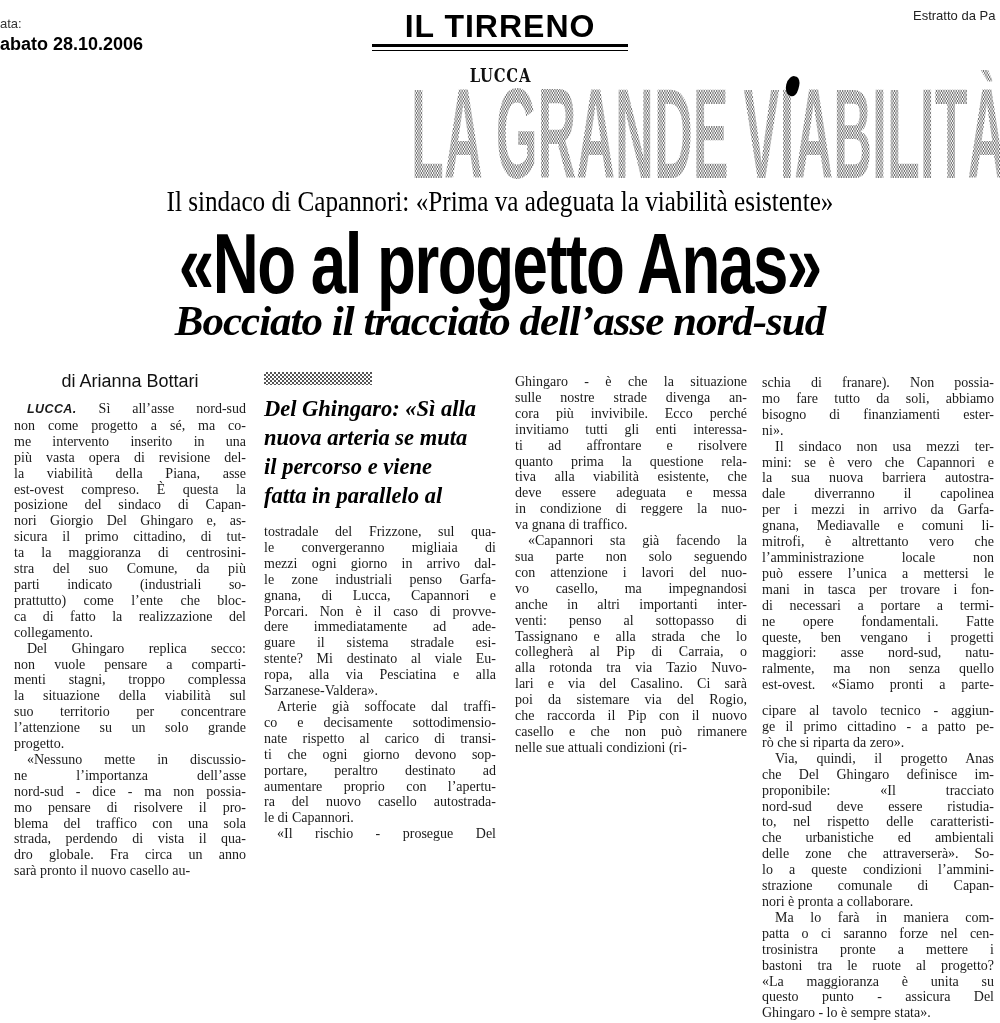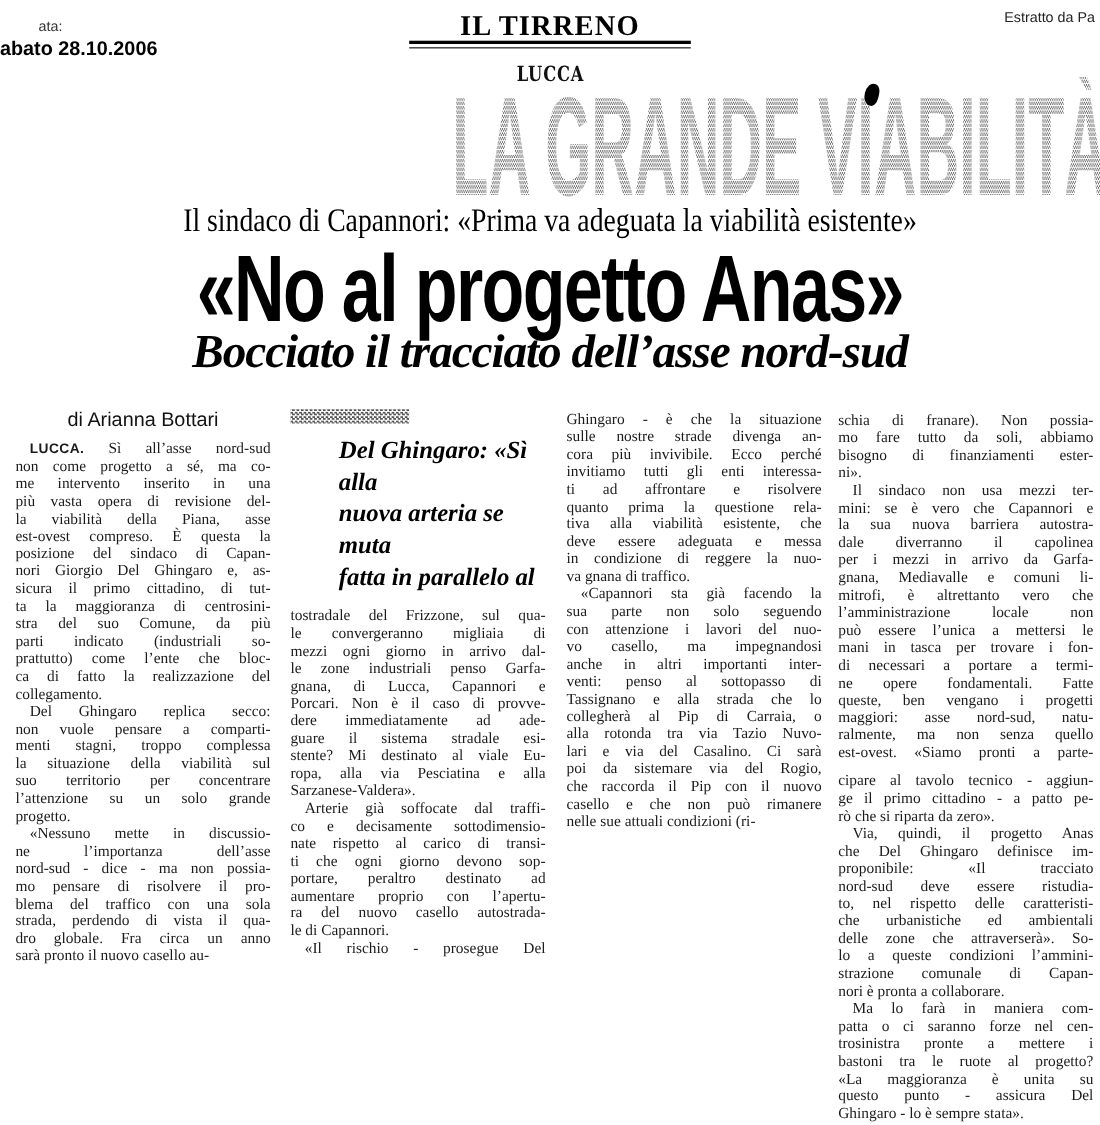--- a/index.html
+++ b/index.html
@@ -1,27 +1,27 @@
 <!DOCTYPE html>
 <html lang="it"><head>
 <meta charset="utf-8">
 <style>
   html,body{margin:0;padding:0;background:#fff;}
   body{width:1000px;height:1023px;position:relative;overflow:hidden;
        font-family:"Liberation Serif",serif;color:#111;}
   .abs{position:absolute;}
 
   
-  .date-label{left:0;top:16px;font:13px "Liberation Sans",sans-serif;color:#333;margin-left:35px;}
+  .date-label{left:0;top:16px;font:13px "Liberation Sans",sans-serif;color:#333;}
   .date-value{left:0;top:34px;font:bold 18px "Liberation Sans",sans-serif;color:#000;}
   .extract{left:913px;top:8px;font:13px "Liberation Sans",sans-serif;white-space:nowrap;color:#222;}
 
   .masthead{top:10px;left:0;width:100%;text-align:center;}
-  .masthead-title{display:inline-block;font-family:Liberation Serif, serif;font-weight:bold;
-                  font-size:26px;line-height:1.05;letter-spacing:1px;color:#000;}
+  .masthead-title{display:inline-block;font-family:Liberation Sans, sans-serif;font-weight:bold;
+                  font-size:32px;line-height:1.05;letter-spacing:1px;color:#000;}
   .masthead-rules{width:256px;margin:0 auto;border-top:3px solid #000;border-bottom:1px solid #000;height:3px;}
   .masthead-edition{margin-top:15px;}
   .masthead-edition span{display:inline-block;font-family:"DejaVu Serif",serif;font-weight:bold;
                   font-size:19px;line-height:1;letter-spacing:1px;transform:scaleX(.78);transform-origin:50% 0;}
 
   
   .banner{top:70px;left:0;width:100%;text-align:center;}
   .banner span{display:inline-block;font-family:"Liberation Sans",sans-serif;font-weight:bold;
                font-size:128px;line-height:1;letter-spacing:0;transform:scaleX(.42);transform-origin:50% 50%;
                background:repeating-conic-gradient(#6e6e6e 0% 25%,#ffffff 0% 50%) 0 0/4px 4px;
@@ -49,26 +49,26 @@
   .col{width:232px;font-size:14px;line-height:15.9px;color:#1a1a1a;}
   .col1{left:14px;top:401px;}
   .col2{left:264px;top:372px;}
   .col3{left:515px;top:374px;}
   .col4{left:762px;top:375px;}
 
   .line{text-align:justify;text-align-last:justify;}
   .line.end{text-align-last:auto;}
   .line.ind{text-indent:13px;}
   .line.gap{height:10px;}
-  .lead{font-family:"Liberation Sans",sans-serif;font-weight:bold;font-size:12.5px;letter-spacing:.4px;}
+  .lead{font-family:"Liberation Sans",sans-serif;font-weight:bold;font-size:12.5px;letter-spacing:.4px;font-style:italic;}
 
   .pq-bar{width:108px;height:13px;margin-bottom:9px;
           background:repeating-conic-gradient(#555 0% 25%,#fff 0% 50%) 0 0/4px 4px;}
   .pullquote{font-style:italic;font-weight:bold;font-size:22.5px;line-height:29px;
-             margin-bottom:14px;color:#000;margin-left:44px;}
+             margin-bottom:14px;color:#000;}
   .pullquote .line{text-align:left;text-align-last:auto;}
 </style>
 </head>
 <body>
 
 <div class="abs date-label">ata:</div>
 <div class="abs date-value">abato 28.10.2006</div>
 <div class="abs extract">Estratto da Pa</div>
 
 <div class="abs masthead">
@@ -127,20 +127,21 @@
     <div class="line">strada, perdendo di vista il qua-</div>
     <div class="line">dro globale. Fra circa un anno</div>
     <div class="line end">sarà pronto il nuovo casello au-</div>
   </div>
 
 <div class="abs col col2">
   <div class="pq-bar"></div>
   <div class="pullquote">
       <div class="line">Del Ghingaro: «Sì alla</div>
       <div class="line">nuova arteria se muta</div>
+      <div class="line">il percorso e viene</div>
       <div class="line">fatta in parallelo al</div>
     </div>
   <div>
       <div class="line">tostradale del Frizzone, sul qua-</div>
       <div class="line">le convergeranno migliaia di</div>
       <div class="line">mezzi ogni giorno in arrivo dal-</div>
       <div class="line">le zone industriali penso Garfa-</div>
       <div class="line">gnana, di Lucca, Capannori e</div>
       <div class="line">Porcari. Non è il caso di provve-</div>
       <div class="line">dere immediatamente ad ade-</div>

